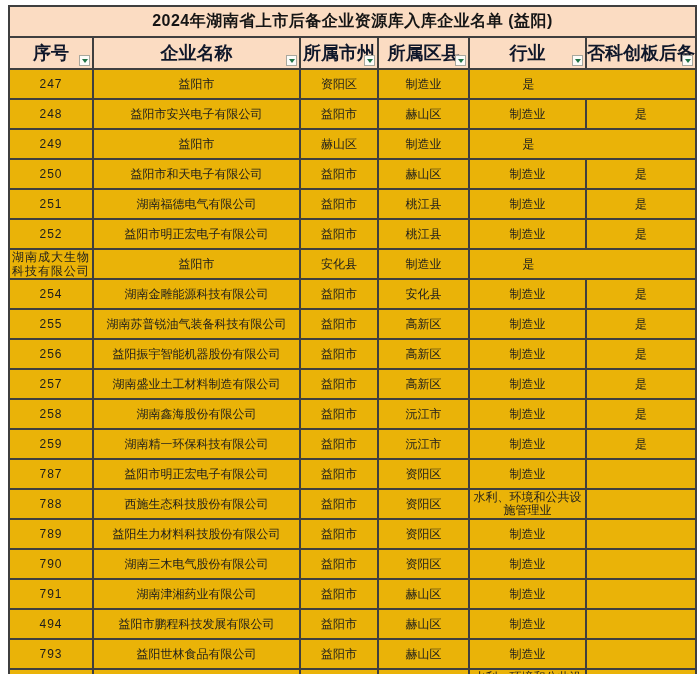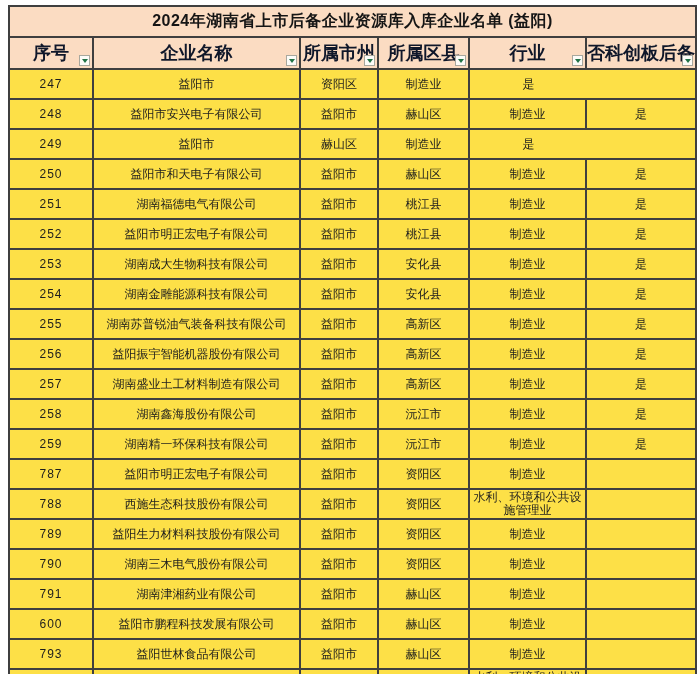--- a/index.html
+++ b/index.html
@@ -85,21 +85,21 @@
     cursor: pointer;
     padding: 0;
   }
   .filter-arrow {
     width: 0; height: 0;
     border-left: 3px solid transparent;
     border-right: 3px solid transparent;
     border-top: 4px solid #217346;
   }
   
-  .body-row { background: #fde047; }
+  .body-row { background: #eab308; }
   .body-row .cell {
     height: 28px;
     font-size: 12px;
     color: #1d1d1d;
     padding: 0 2px;
   }
   .body-row .cell:nth-child(1) { letter-spacing: 1px; }
   .body-row .cell:nth-child(5) { line-height: 13px; }
 </style>
 </head>
@@ -190,21 +190,20 @@
   </div>
         <div class="row body-row">
     <div class="cell">252</div>
     <div class="cell">益阳市明正宏电子有限公司</div>
     <div class="cell">益阳市</div>
     <div class="cell">桃江县</div>
     <div class="cell">制造业</div>
     <div class="cell">是</div>
   </div>
         <div class="row body-row">
-    <div class="cell">253</div>
     <div class="cell">湖南成大生物科技有限公司</div>
     <div class="cell">益阳市</div>
     <div class="cell">安化县</div>
     <div class="cell">制造业</div>
     <div class="cell">是</div>
   </div>
         <div class="row body-row">
     <div class="cell">254</div>
     <div class="cell">湖南金雕能源科技有限公司</div>
     <div class="cell">益阳市</div>
@@ -286,21 +285,21 @@
   </div>
         <div class="row body-row">
     <div class="cell">791</div>
     <div class="cell">湖南津湘药业有限公司</div>
     <div class="cell">益阳市</div>
     <div class="cell">赫山区</div>
     <div class="cell">制造业</div>
     <div class="cell"></div>
   </div>
         <div class="row body-row">
-    <div class="cell">600</div>
+    <div class="cell">494</div>
     <div class="cell">益阳市鹏程科技发展有限公司</div>
     <div class="cell">益阳市</div>
     <div class="cell">赫山区</div>
     <div class="cell">制造业</div>
     <div class="cell"></div>
   </div>
         <div class="row body-row">
     <div class="cell">793</div>
     <div class="cell">益阳世林食品有限公司</div>
     <div class="cell">益阳市</div>

